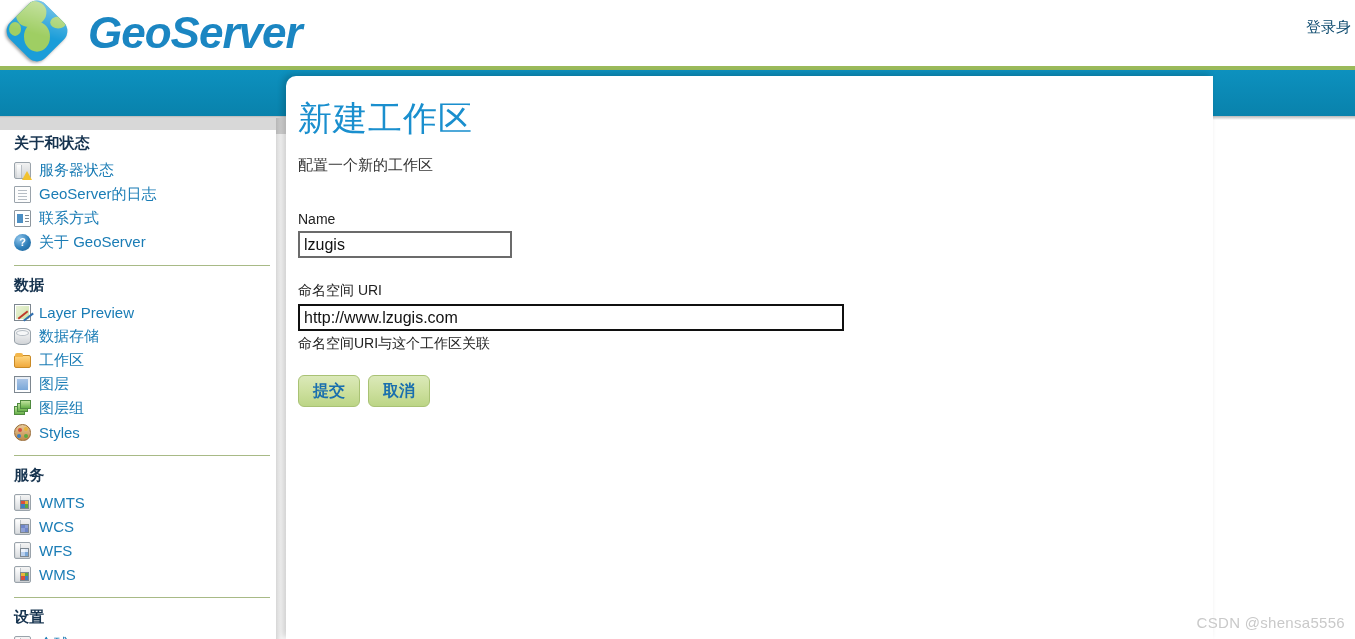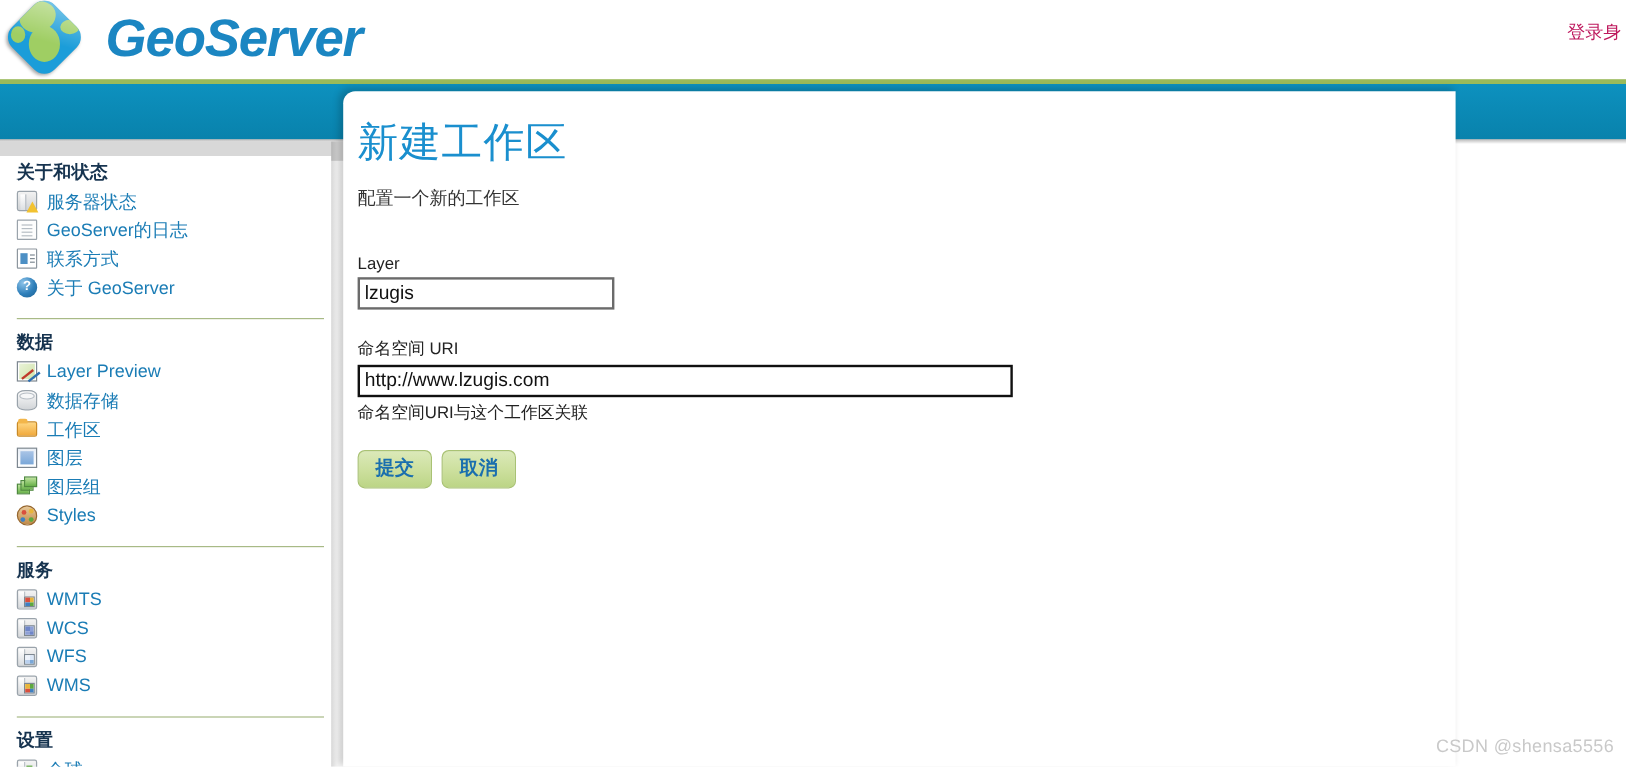--- a/index.html
+++ b/index.html
@@ -44,21 +44,21 @@
     position:absolute; inset:0;
     background: linear-gradient(150deg, rgba(255,255,255,.45) 0%, rgba(255,255,255,0) 55%);
   }
   #brand {
     font-size:44px; font-weight:bold; font-style:italic;
     color:#1b86c2; letter-spacing:-1px; margin-left:20px;
     font-family:"Liberation Sans","DejaVu Sans",sans-serif;
   }
   #login-link {
     position:absolute; right:4px; top:18px;
-    font-size:15px; color:#be185d; text-decoration:none;
+    font-size:15px; color:#0c4a6e; text-decoration:none;
     white-space:nowrap;
     margin-left:44px;
   }
 
   
   #green-rule {
     position:absolute; left:0; top:66px; width:1355px; height:4px;
     background:#9aba5a;
   }
   #banner {
@@ -85,21 +85,21 @@
     background: linear-gradient(90deg, rgba(0,0,0,.16) 0%, rgba(0,0,0,.04) 35%, rgba(0,0,0,0) 100%);
   }
   .sec-title {
     font-size:15px; font-weight:bold; color:#16334f;
     margin: 4px 0 6px 0; letter-spacing:.2px;
   }
   .sec-divider {
     width:256px; height:1px; background:#a8ba86; margin:12px 0 10px 0;
   }
   .nav-item {
-    display:flex; height:22px; margin:2px 0;
+    display:flex; align-items:center; height:22px; margin:2px 0;
     cursor:pointer; text-decoration:none;
   }
   .nav-item .label {
     font-size:15px; color:#1a7cb5; margin-left:8px; white-space:nowrap;
   }
 
   
   .ic { width:17px; height:17px; position:relative; flex:0 0 17px; }
   .ic-paper {
     background:#fdfdfd; border:1px solid #9aa3ab; border-radius:1px;
@@ -423,21 +423,21 @@
 
   </div>
   <div id="sidebar-edge"></div>
 
   <div id="content">
 
     <h1 id="page-title">新建工作区</h1>
     <div id="page-subtitle">配置一个新的工作区</div>
 
     <div class="field-block">
-      <div class="field-label">Layer</div>
+      <div class="field-label">Name</div>
       <input id="name-input" class="text" type="text" value="lzugis" style="">
     </div>
 
     <div class="field-block" style="margin-top:24px;">
       <div class="field-label">命名空间 URI</div>
       <input id="uri-input" class="text focused" type="text" value="http://www.lzugis.com" style="">
       <div class="field-hint">命名空间URI与这个工作区关联</div>
     </div>
 
 

